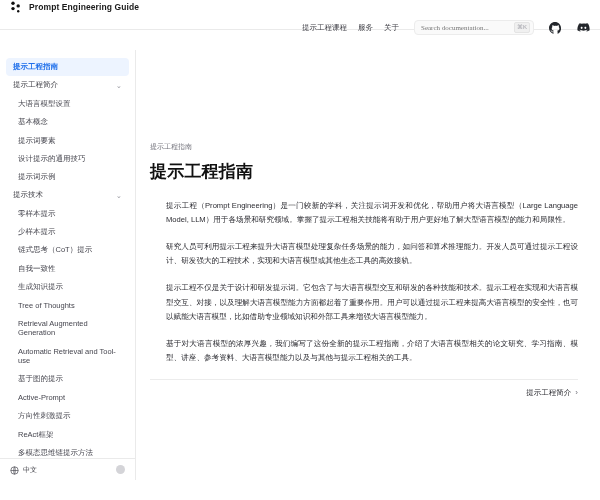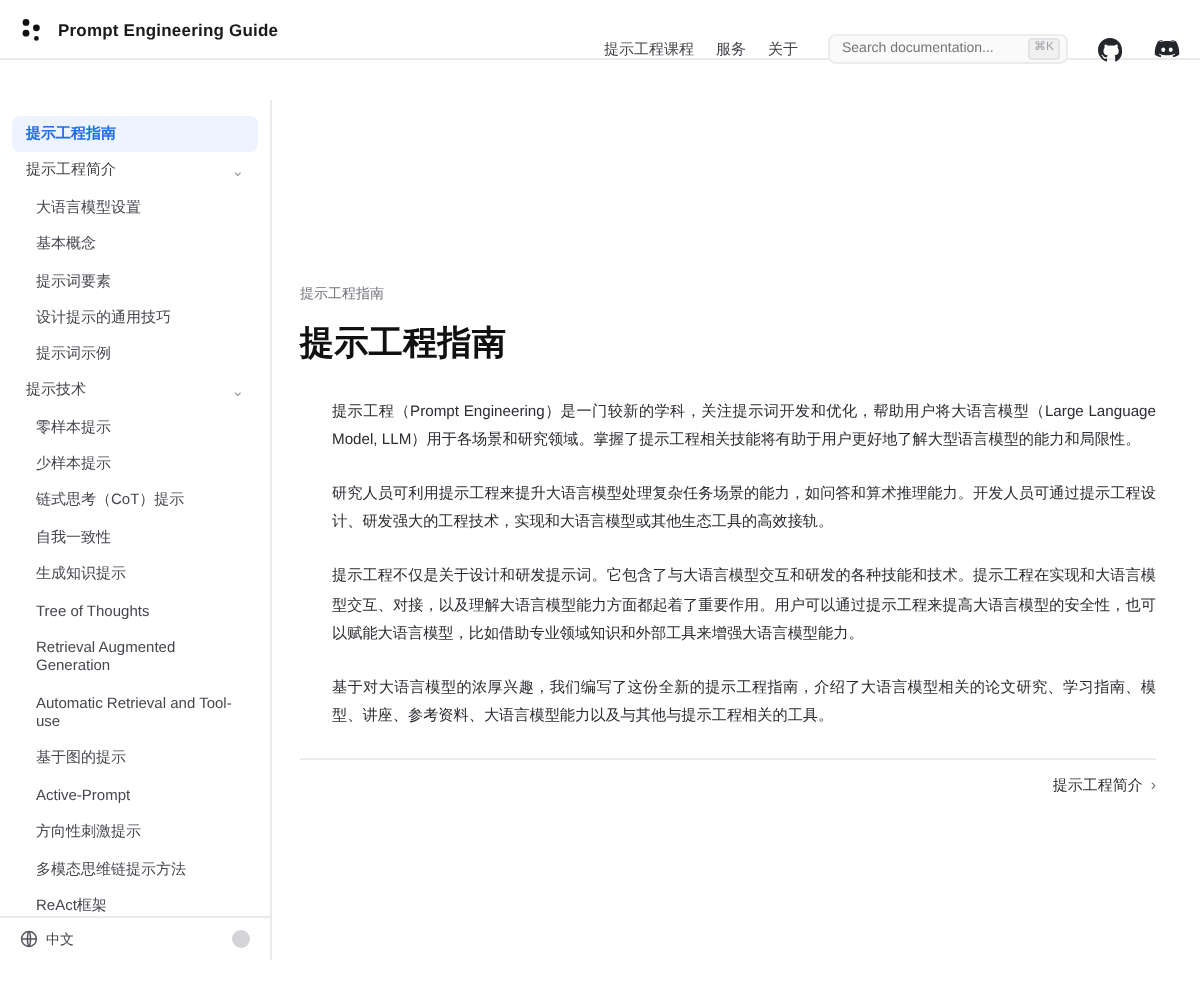--- a/index.html
+++ b/index.html
@@ -8,21 +8,21 @@
     width: 600px; height: 500px;
     overflow: hidden;
     background: #ffffff;
     font-family: "Liberation Sans", sans-serif;
     color: #1a1a1a;
   }
   
   .topbar {
     height: 30px;
     display: flex;
-    align-items: center;
+    align-items: flex-start;
     border-bottom: 1px solid #eaeaea;
     padding: 0 10px;
     background: #fff;
   }
   .brand {
     display: flex;
     align-items: center;
     gap: 5px;
     flex: 0 0 auto;
   }
@@ -57,21 +57,21 @@
     width: 120px;
     margin-left: 4px;
   }
   .search input {
     border: none;
     outline: none;
     background: transparent;
     font-size: 7px;
     color: #8d8d94;
     flex: 1;
-    font-family: Liberation Sans, sans-serif;
+    font-family: Liberation Serif, serif;
     padding: 0;
   }
   .kbd {
     font-size: 6px;
     color: #a0a0a8;
     background: #f0f0f0;
     border: 1px solid #e4e4e4;
     border-radius: 2px;
     padding: 0 2px;
     line-height: 9px;
@@ -279,24 +279,24 @@
     <div class="side-item sub">
       <span>基于图的提示</span>
     </div>
     <div class="side-item sub">
       <span>Active-Prompt</span>
     </div>
     <div class="side-item sub">
       <span>方向性刺激提示</span>
     </div>
     <div class="side-item sub">
+      <span>ReAct框架</span>
+    </div>
+    <div class="side-item sub">
       <span>多模态思维链提示方法</span>
-    </div>
-    <div class="side-item sub">
-      <span>ReAct框架</span>
     </div>
     <div class="side-item sub">
       <span>基于图的提示</span>
     </div>
 
     <div class="sidebar-footer">
       <span>
         <svg width="9" height="9" viewBox="0 0 16 16" fill="none" stroke="#52525b" stroke-width="1.3">
           <circle cx="8" cy="8" r="6.6"></circle>
           <path d="M1.4 8h13.2M8 1.4c1.8 2 1.8 11.2 0 13.2M8 1.4c-1.8 2-1.8 11.2 0 13.2"></path>

